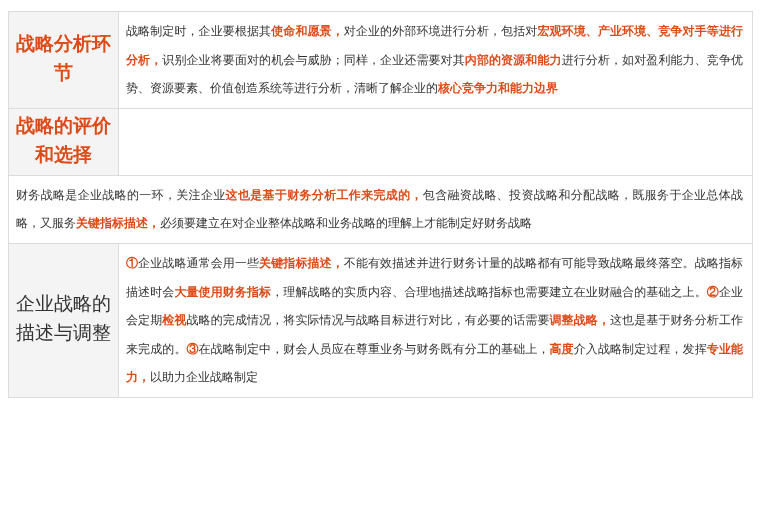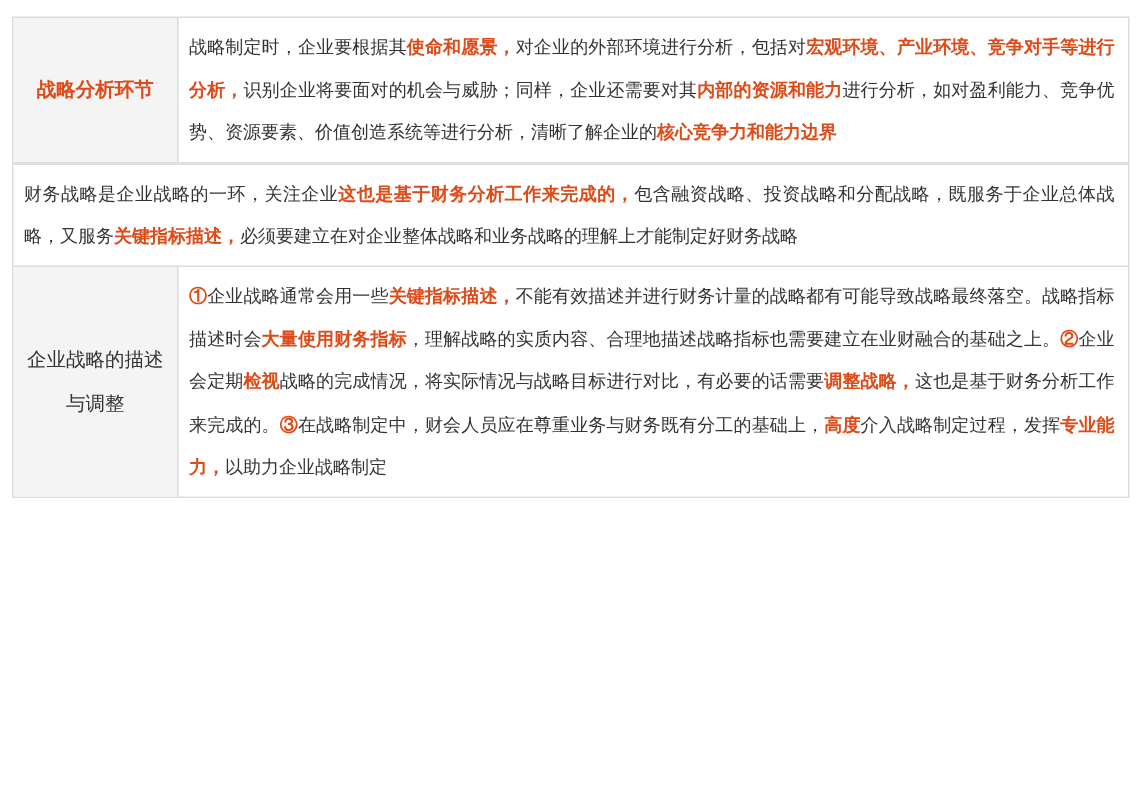--- a/index.html
+++ b/index.html
@@ -32,26 +32,27 @@
   .row:first-child { border-top: none; }
   .cell-label {
     width: 110px;
     flex: 0 0 110px;
     background: var(--label-bg, #f4f4f4);
     border-right: 1px solid var(--border, #dcdcdc);
     display: flex;
     align-items: center;
     justify-content: center;
     text-align: center;
-    font-size: 13px;
+    font-size: 19px;
     line-height: 29px;
     font-weight: bold;
     color: var(--accent, #dd4b19);
     box-sizing: border-box;
     padding: 4px 7px;
+    font-family: Liberation Mono, monospace;
   }
   .cell-label.plain {
     color: var(--text, #333333);
     font-weight: normal;
   }
   .cell-content {
     flex: 1 1 auto;
     box-sizing: border-box;
     padding: 5px 9px 5px 7px;
     font-size: 12px;
@@ -66,20 +67,21 @@
 </head>
 <body>
 
 <div class="page">
   <div class="note-table" id="note-table">
       <div class="row">
         <div class="cell-label">战略分析环节</div>
         <div class="cell-content"><span class="seg">战略制定时，企业要根据其</span><span class="seg hl">使命和愿景，</span><span class="seg">对企业的外部环境进行分析，包括对</span><span class="seg hl">宏观环境、产业环境、竞争对手等进行分析，</span><span class="seg">识别企业将要面对的机会与威胁；同样，企业还需要对其</span><span class="seg hl">内部的资源和能力</span><span class="seg">进行分析，如对盈利能力、竞争优势、资源要素、价值创造系统等进行分析，清晰了解企业的</span><span class="seg hl">核心竞争力和能力边界</span></div>
       </div>
       <div class="row">
+        <div class="cell-label">战略的评价和选择</div>
       </div>
       <div class="row">
         <div class="cell-content"><span class="seg">财务战略是企业战略的一环，关注企业</span><span class="seg hl">这也是基于财务分析工作来完成的，</span><span class="seg">包含融资战略、投资战略和分配战略，既服务于企业总体战略，又服务</span><span class="seg hl">关键指标描述，</span><span class="seg">必须要建立在对企业整体战略和业务战略的理解上才能制定好财务战略</span></div>
       </div>
       <div class="row">
         <div class="cell-label plain">企业战略的描述与调整</div>
         <div class="cell-content"><span class="seg hl">①</span><span class="seg">企业战略通常会用一些</span><span class="seg hl">关键指标描述，</span><span class="seg">不能有效描述并进行财务计量的战略都有可能导致战略最终落空。战略指标描述时会</span><span class="seg hl">大量使用财务指标</span><span class="seg">，理解战略的实质内容、合理地描述战略指标也需要建立在业财融合的基础之上。</span><span class="seg hl">②</span><span class="seg">企业会定期</span><span class="seg hl">检视</span><span class="seg">战略的完成情况，将实际情况与战略目标进行对比，有必要的话需要</span><span class="seg hl">调整战略，</span><span class="seg">这也是基于财务分析工作来完成的。</span><span class="seg hl">③</span><span class="seg">在战略制定中，财会人员应在尊重业务与财务既有分工的基础上，</span><span class="seg hl">高度</span><span class="seg">介入战略制定过程，发挥</span><span class="seg hl">专业能力，</span><span class="seg">以助力企业战略制定</span></div>
       </div>
     </div>
 </div>

